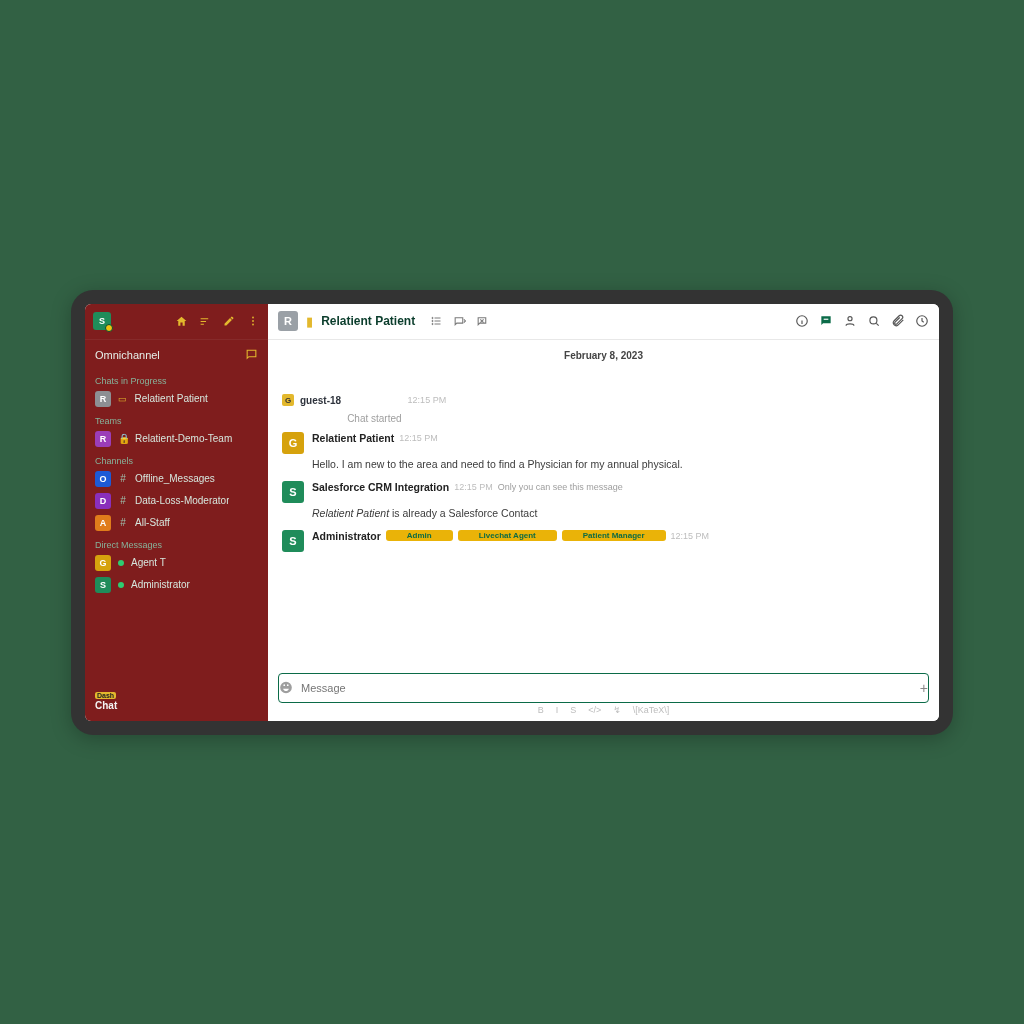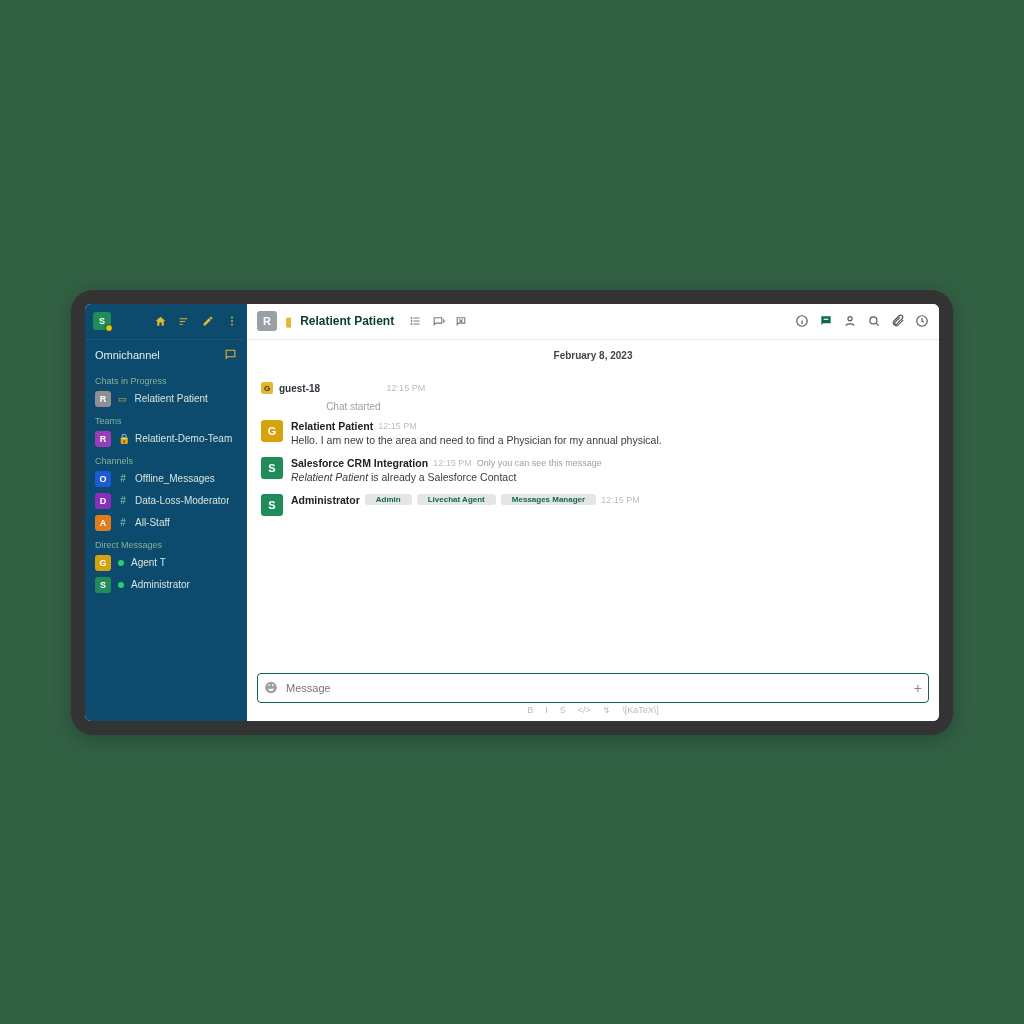--- a/index.html
+++ b/index.html
@@ -27,26 +27,27 @@
     width: 100%;
     height: 100%;
     background: #fff;
     border-radius: 6px;
     display: flex;
     overflow: hidden;
   }
 
   
   .sidebar {
-    width: 162px;
-    background: #0c4a6e;
+    width: 183px;
+    background: #7f1d1d;
     color: #d6e6dd;
     display: flex;
     flex-direction: column;
     font-size: 10px;
+    justify-content: center;
   }
   .sb-top {
     display: flex;
     align-items: center;
     height: 36px;
     padding: 0 8px;
     border-bottom: 1px solid rgba(255,255,255,0.06);
     gap: 8px;
   }
   .ws-badge {
@@ -113,51 +114,51 @@
   .room-av::before { content: attr(data-letter); }
   .star { color:#e3b82d; font-size:13px; }
   .room-title { font-weight:700; font-size:12px; color:#0b3d2c; }
   .mhead-sep { display:flex; gap:9px; margin-left:6px; color:#7a7a7a; }
   .mhead-right { margin-left:auto; display:flex; gap:10px; color:#555; align-items:center; }
   .ic { width:14px; height:14px; display:inline-flex; align-items:center; justify-content:center; }
   svg { display:block; }
 
   .mbody { flex:1; overflow:auto; padding: 10px 14px 4px 14px; }
   .start-line { text-align:center; color:#9e9e9e; font-size:10px; margin:4px 0 2px 0; }
-  .date-line { text-align:center; font-weight:700; font-size:10px; margin-bottom:4px; color:#444; }
+  .date-line { text-align:center; font-weight:700; font-size:10px; margin-bottom:16px; color:#444; }
 
   .sys-row { display:flex; align-items:center; gap:6px; margin:4px 0 8px 0; }
   .sys-badge { width:12px; height:12px; border-radius:2px; background:#e3b82d; color:#333; font-size:8px; font-weight:700; display:flex; align-items:center; justify-content:center; }
   .sys-badge::before { content: attr(data-letter); }
   .sys-user { font-weight:700; font-size:10px; }
   .sys-ev { color:#9e9e9e; font-size:10px;margin-top:36px; }
   .sys-time { color:#bdbdbd; font-size:9px; }
 
   .msg { display:flex; gap:8px; margin-bottom:10px; }
   .av { width:22px; height:22px; border-radius:3px; color:#fff; font-size:11px; font-weight:700; display:flex; align-items:center; justify-content:center; flex-shrink:0; }
   .av::before { content: attr(data-letter); }
   .msg-body { flex:1; }
   .msg-head { display:flex; align-items:center; gap:5px; flex-wrap:wrap; }
   .msg-name { font-weight:700; font-size:10.5px; color:#222; }
   .msg-time { color:#bdbdbd; font-size:9px; }
   .msg-note { color:#9e9e9e; font-size:9px; }
-  .msg-text { font-size:10.5px; color:#3b3b3b; margin-top:1px; line-height:1.35; }
+  .msg-text { font-size:10.5px; color:#3b3b3b; margin-top:13px; line-height:1.35; }
   .msg-text em { font-style:italic; }
-  .role-tag { font-size:8px; padding:1px 11px; border-radius:3px; background:#e5e5e5; color:#0e6b44; font-weight:600; white-space:nowrap; }
+  .role-tag { font-size:8px; padding:1px 21px; border-radius:3px; background:#eab308; color:#0e6b44; font-weight:600; white-space:nowrap; }
 
   .btn-row { display:flex; gap:6px; margin-top:6px; }
   .sf-btn {
     border:1px solid #0b6b48; color:#0b6b48; background:#fff;
     font-size:10px; font-weight:600; padding:3px 8px; border-radius:3px; cursor:pointer;
   }
 
   .composer-wrap { padding: 6px 10px 2px 10px; }
   .composer {
     border:1px solid #0b6b48; border-radius:4px;
-    display:flex; align-items:center; padding:6px 6px; gap:8px;
+    display:flex; align-items:center; padding:6px 0; gap:8px;
   }
   .composer .lead-ic { color:#888; }
   .composer input {
     flex:1; border:none; outline:none; font-size:11px; color:#333;
   }
   .composer .plus { color:#888; font-size:14px; cursor:pointer; }
   .toolbar {
     display:flex; gap:12px; justify-content:center;
     color:#bdbdbd; font-size:9px; padding:2px 0 4px 0;
   }
@@ -242,20 +243,24 @@
         <span class="chip" data-letter="G" style="background:#d6a20d"></span>
         <span class="presence"></span>
         <span class="sb-item-label">Agent T</span>
       </div>
       <div class="sb-item">
         <span class="chip" data-letter="S" style="background:#1f8c5a"></span>
         <span class="presence"></span>
         <span class="sb-item-label">Administrator</span>
       </div>
 
+      <div class="sb-footer">
+        <span class="tag">Dash</span><br>
+        <span class="brand">Chat</span>
+      </div>
     </div>
 
     <div class="main">
       <div class="mhead">
         <div class="room-av" data-letter="R"></div>
         <span class="star">▮</span>
         <span class="room-title">Relatient Patient</span>
         <div class="mhead-sep">
           <span class="ic">
             <svg width="12" height="12" viewBox="0 0 24 24" fill="none" stroke="currentColor" stroke-width="2">
@@ -354,21 +359,21 @@
           </div>
         </div>
 
         <div class="msg">
           <div class="av" data-letter="S" style="background:#1f8c5a"></div>
           <div class="msg-body">
             <div class="msg-head">
               <span class="msg-name">Administrator</span>
               <span class="role-tag">Admin</span>
               <span class="role-tag">Livechat Agent</span>
-              <span class="role-tag">Messages Manager</span>
+              <span class="role-tag">Patient Manager</span>
               <span class="msg-time">12:15 PM</span>
             </div>
           </div>
         </div>
       </div>
 
       <div class="composer-wrap">
         <div class="composer">
           <span class="lead-ic ic">
             <svg width="15" height="15" viewBox="0 0 24 24" fill="#9e9e9e">

